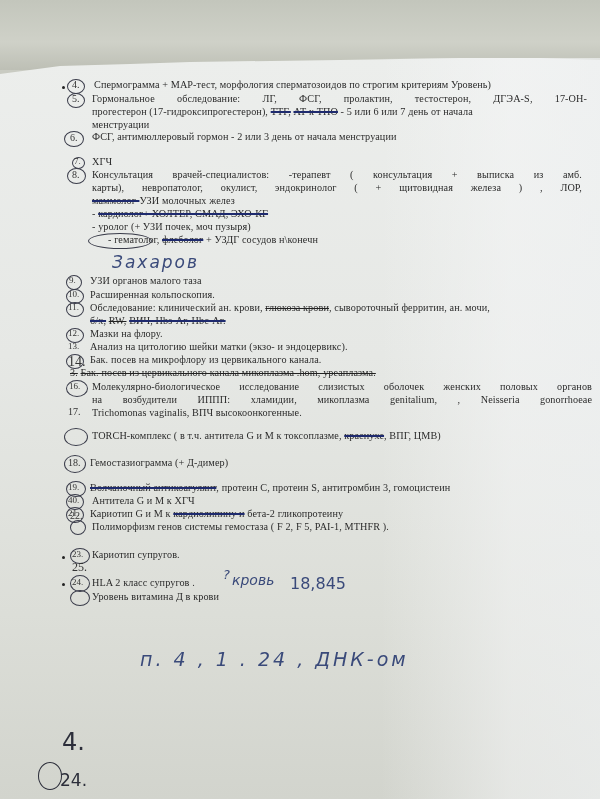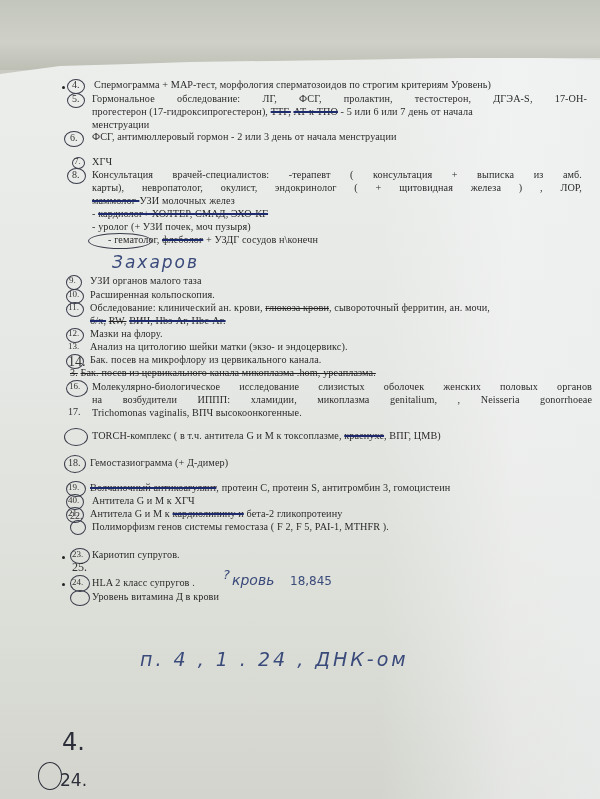--- a/index.html
+++ b/index.html
@@ -134,39 +134,39 @@
   <span class="strike">Волчаночный антикоагулянт</span><span>, протеин С, протеин S, антитромбин 3, гомоцистеин</span>
 </div>
 
 <div class="circ" style="left:66px;top:494px;width:16px;height:14px"></div>
 <div class="num" style="left:68px;top:495px;font-size:9px">40.</div>
 <div class="text" style="left:92px;top:495px">Антитела G и М к ХГЧ</div>
 
 <div class="circ" style="left:66px;top:507px;width:16px;height:14px"></div>
 <div class="num" style="left:68px;top:508px;font-size:9px">21.</div>
 <div class="text" style="left:90px;top:508px">
-  <span>Антитела G и М к</span>
+  <span>Кариотип G и М к</span>
   <span class="strike">кардиолипину и</span>
   <span>бета-2 гликопротеину</span>
 </div>
 
 <div class="circ" style="left:70px;top:520px;width:14px;height:13px"></div>
 <div class="num" style="left:70px;top:510px;font-size:10px">22.</div>
 <div class="text" style="left:92px;top:521px">Полиморфизм генов системы гемостаза ( F 2, F 5, PAI-1, MTHFR ).</div>
 
 <div class="circ" style="left:70px;top:548px;width:18px;height:14px"></div>
 <div class="num" style="left:72px;top:549px;font-size:9px">23.</div>
 <div class="text" style="left:92px;top:549px">Кариотип супругов.</div>
 
 <div class="circ" style="left:70px;top:575px;width:18px;height:15px"></div>
 <div class="num" style="left:72px;top:577px;font-size:9px">24.</div>
 <div class="text" style="left:92px;top:577px">HLA 2 класс супругов .</div>
 <div class="hand" style="left:223px;top:567px;font-size:13px">?</div>
 <div class="hand" style="left:232px;top:572px;font-size:14px">кровь</div>
-<div class="hand" style="left:290px;top:574px;font-size:12px;font-style:normal">18,845</div>
+<div class="hand" style="left:290px;top:574px;font-size:16px;font-style:normal">18,845</div>
 
 <div class="circ" style="left:70px;top:590px;width:18px;height:14px"></div>
 <div class="num" style="left:72px;top:560px;font-size:12px">25.</div>
 <div class="text" style="left:92px;top:591px">Уровень витамина Д в крови</div>
 
 <div class="hand" style="left:140px;top:648px;font-size:19px;letter-spacing:3px">п. 4 , 1 . 24 , ДНК-ом</div>
 
 <div class="hand-dark" style="left:62px;top:728px;font-size:24px">4.</div>
 <div class="circ" style="left:38px;top:762px;width:22px;height:26px;border-color:#2c2e3a"></div>
 <div class="hand-dark" style="left:60px;top:770px;font-size:17px">24.</div>

